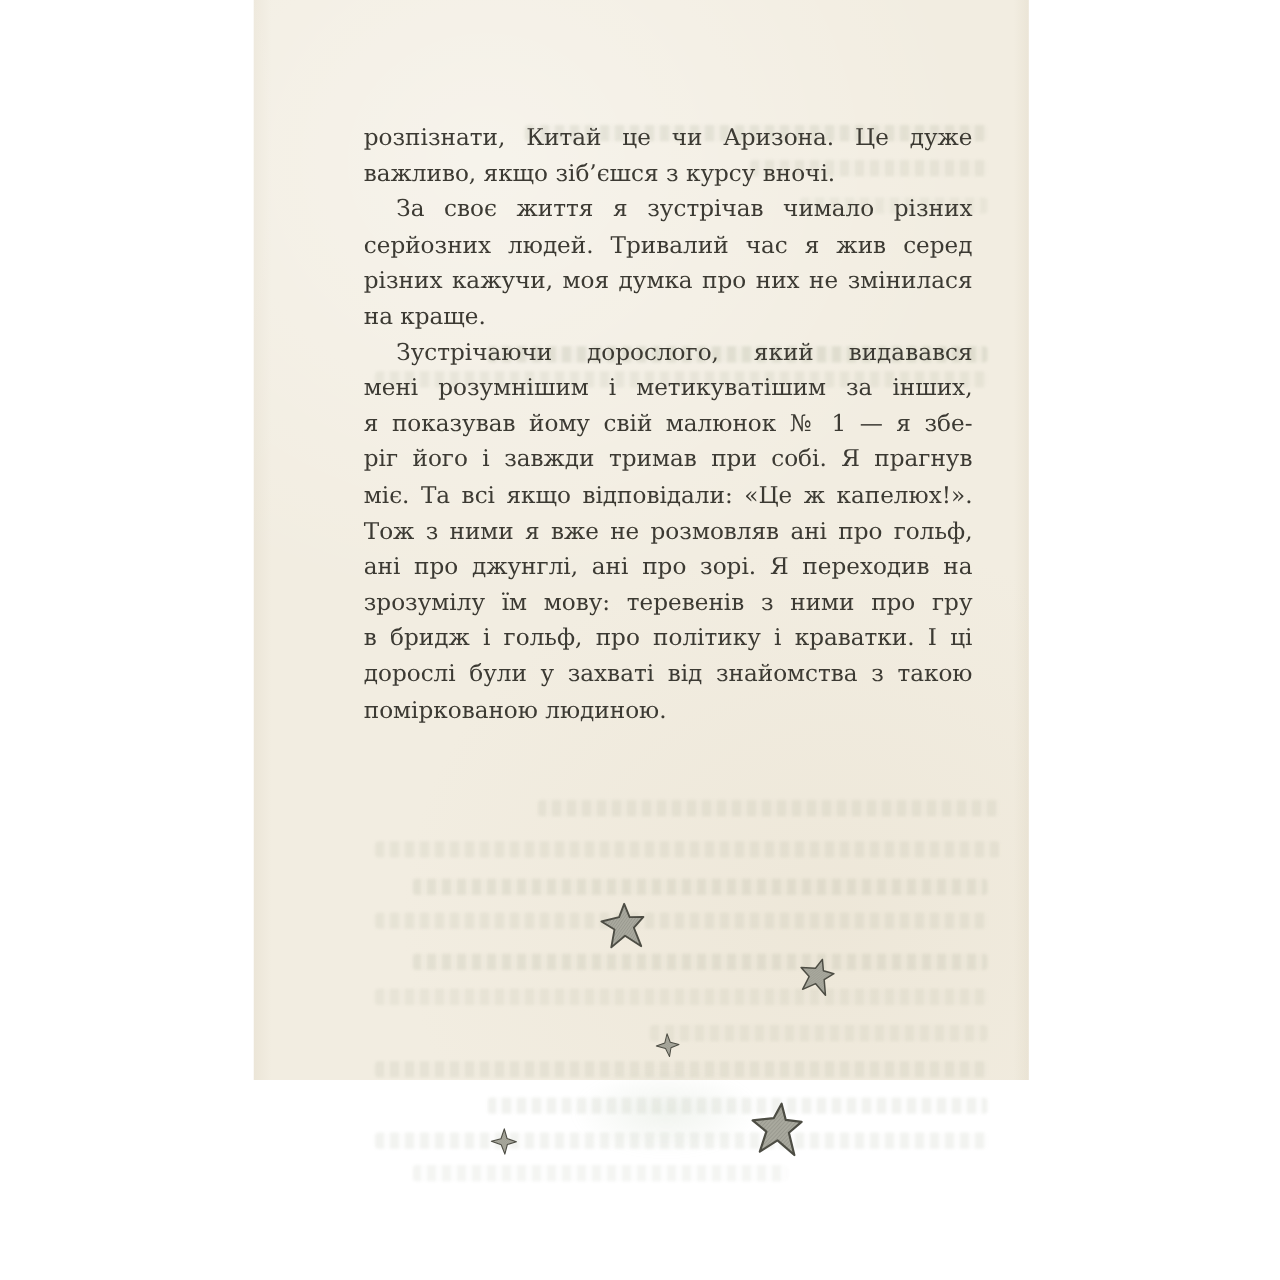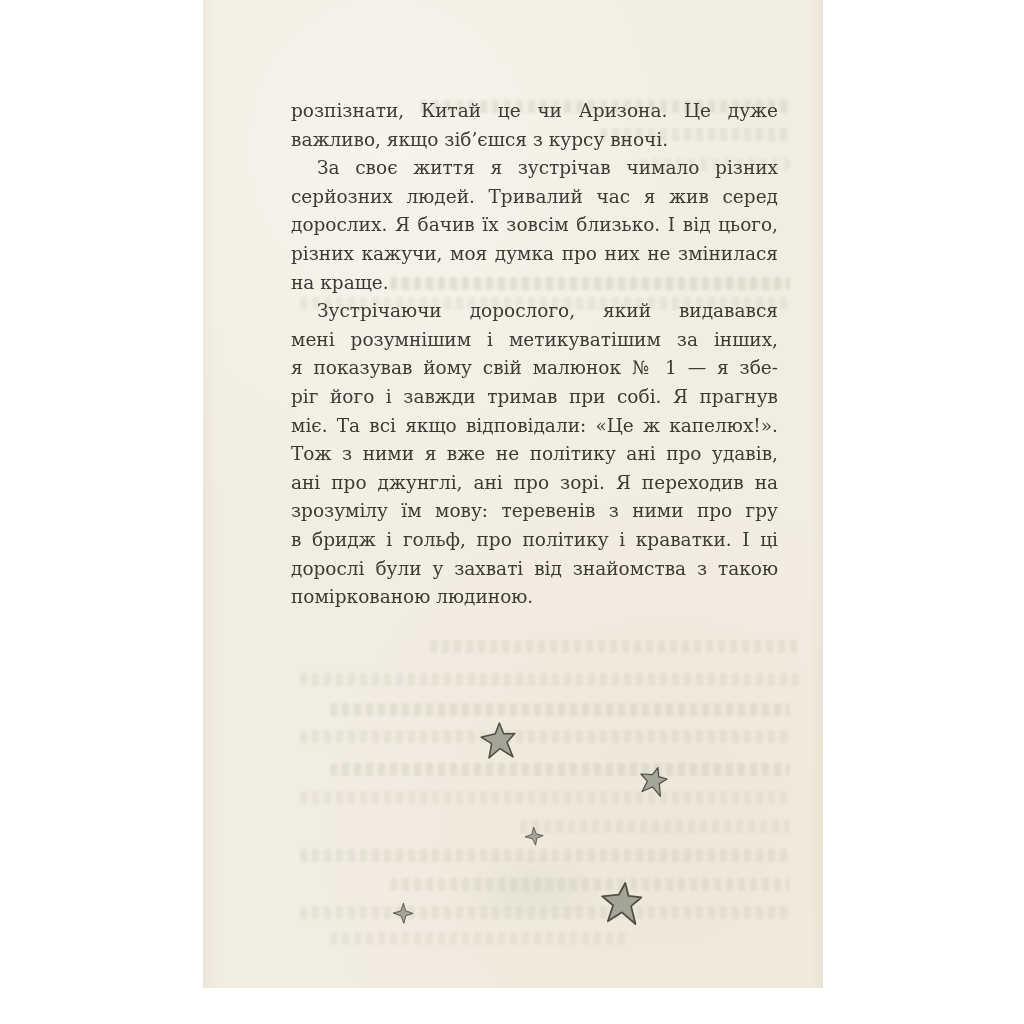--- a/index.html
+++ b/index.html
@@ -2,21 +2,21 @@
 <html><head>
 <meta charset="utf-8">
 <style>
   html,body{margin:0;padding:0;}
   body{
     width:1024px;height:1024px;position:relative;overflow:hidden;
     background:#ffffff;
     font-family:"DejaVu Serif", serif;
   }
   .page{
-    position:absolute;left:203px;top:0;width:620px;height:988px;
+    position:absolute;left:203px;top:0;width:620px;height:864px;
     background-color:#f2ede1;
     background-image:
       radial-gradient(ellipse 90% 60% at 30% 15%, rgba(255,255,255,0.35), rgba(255,255,255,0) 70%),
       radial-gradient(ellipse 80% 50% at 75% 85%, rgba(224,214,192,0.25), rgba(224,214,192,0) 70%),
       linear-gradient(90deg, rgba(205,195,172,0.18) 0px, rgba(205,195,172,0) 14px),
       linear-gradient(-90deg, rgba(205,195,172,0.20) 0px, rgba(205,195,172,0) 12px);
   }
   .bleed-layer{position:absolute;inset:0;}
   .bleed{
     position:absolute;height:13px;border-radius:3px;
@@ -69,29 +69,28 @@
     <div class="bleed" style="left:97px;top:906px;width:490px;opacity:.55;"></div>
     <div class="bleed" style="left:127px;top:932px;width:300px;opacity:.45;"></div>
     <div class="ghost-blob" style="left:230px;top:845px;width:200px;height:90px;"></div>
   </div>
 
   <div class="textblock">
     <div class="line">розпізнати, Китай це чи Аризона. Це дуже</div>
     <div class="line end">важливо, якщо зіб’єшся з курсу вночі.</div>
     <div class="line indent">За своє життя я зустрічав чимало різних</div>
     <div class="line">серйозних людей. Тривалий час я жив серед</div>
-    <div class="line">дорослих. Я бачив їх зовсім близько. І від цього,</div>
     <div class="line">різних кажучи, моя думка про них не змінилася</div>
     <div class="line end">на краще.</div>
     <div class="line indent">Зустрічаючи дорослого, який видавався</div>
     <div class="line">мені розумнішим і метикуватішим за інших,</div>
     <div class="line">я показував йому свій малюнок № 1 — я збе-</div>
     <div class="line">ріг його і завжди тримав при собі. Я прагнув</div>
     <div class="line">міє. Та всі якщо відповідали: «Це ж капелюх!».</div>
-    <div class="line">Тож з ними я вже не політику ані про удавів,</div>
+    <div class="line">Тож з ними я вже не розмовляв ані про гольф,</div>
     <div class="line">ані про джунглі, ані про зорі. Я переходив на</div>
     <div class="line">зрозумілу їм мову: теревенів з ними про гру</div>
     <div class="line">в бридж і гольф, про політику і краватки. І ці</div>
     <div class="line">дорослі були у захваті від знайомства з такою</div>
     <div class="line end">поміркованою людиною.</div>
   </div>
 
   <div class="stars-layer">
       <svg viewBox="0 0 100 100" class="star" style="left: 277px; top: 721px; width: 38px; height: 40px; transform: rotate(-5deg);">
         <use href="#star-five"></use>

